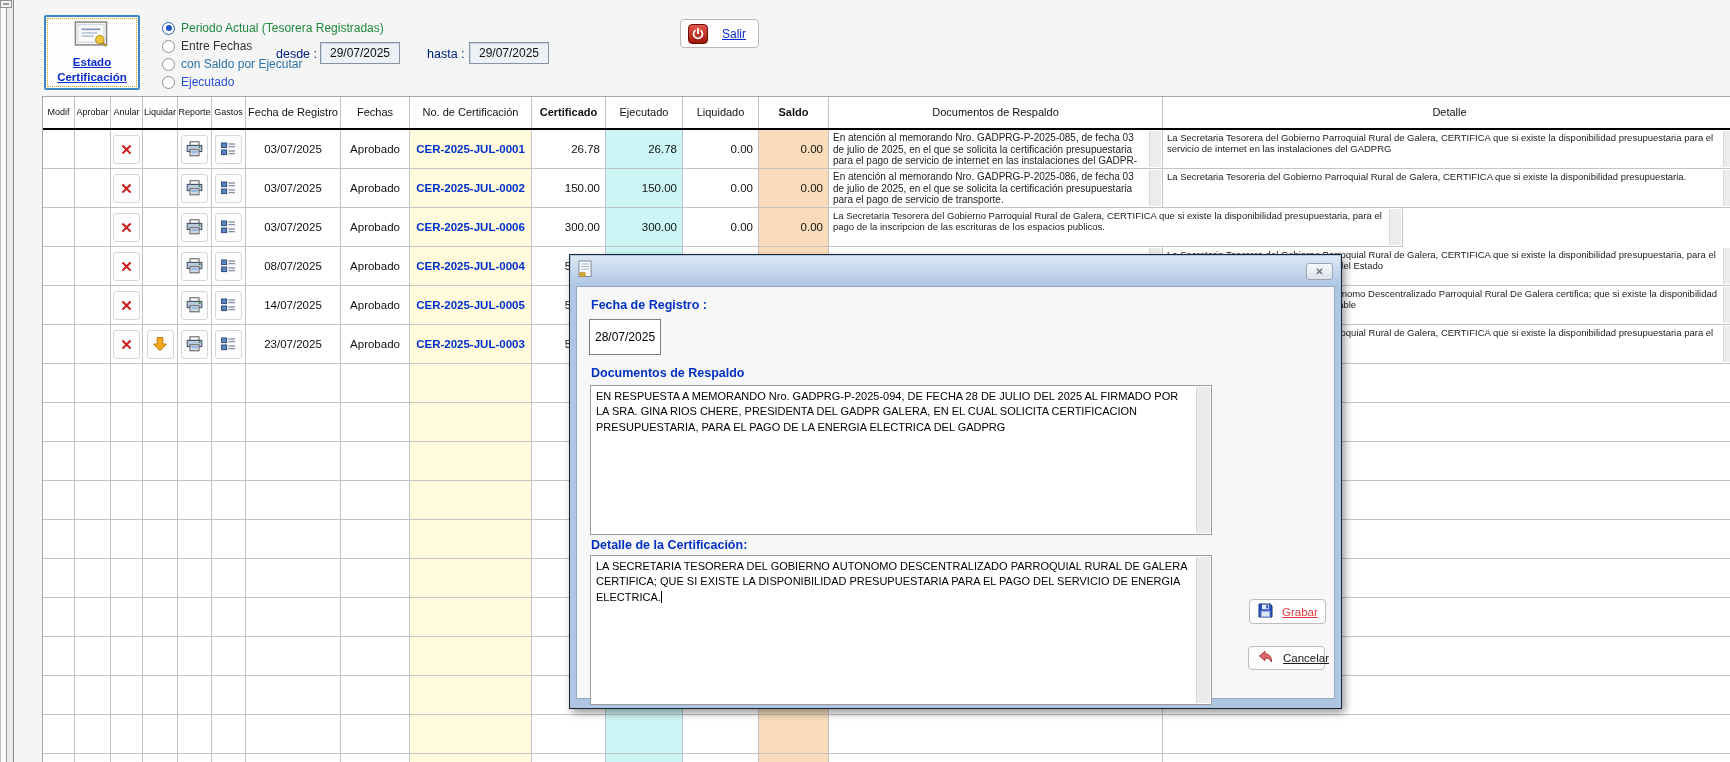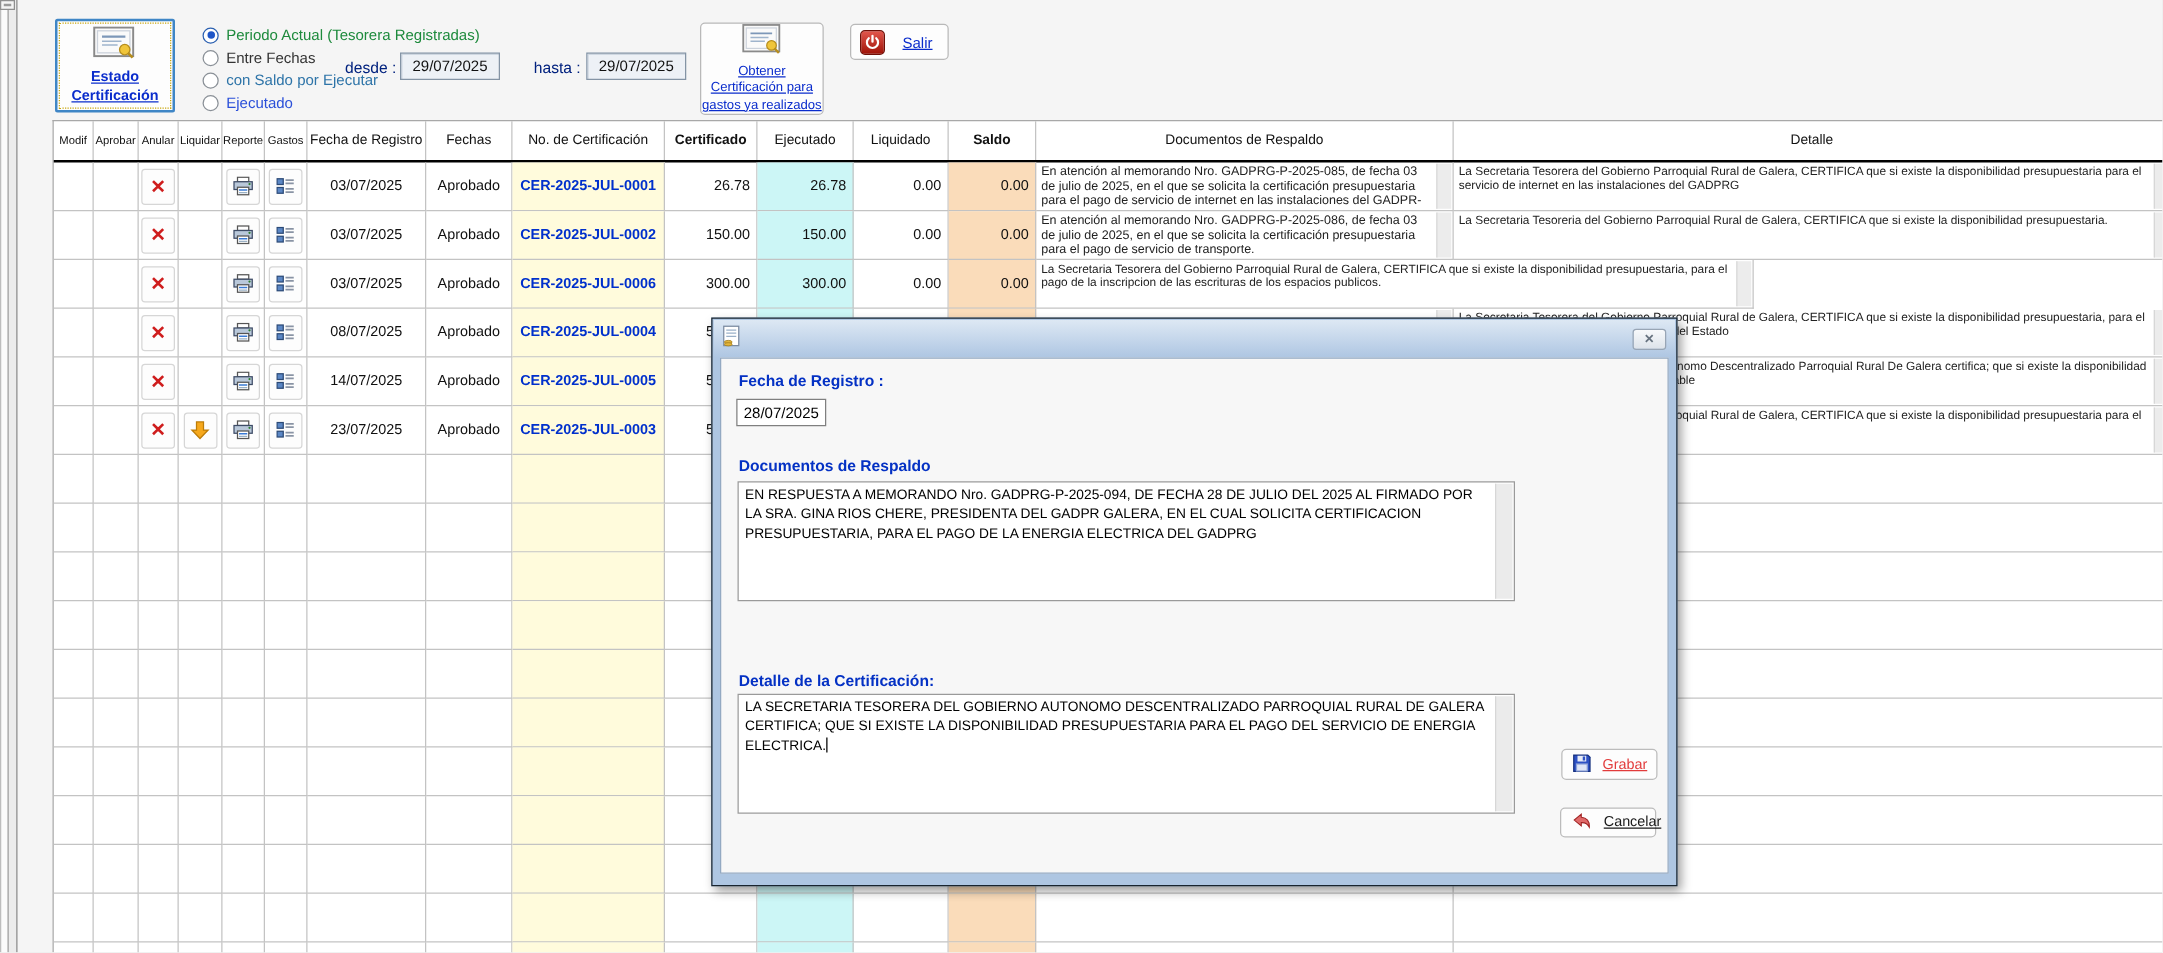--- a/index.html
+++ b/index.html
@@ -62,23 +62,23 @@
 
   
   .dialog { position:absolute; left:569px; top:254px; width:773px; height:455px; background:#aec6e2; border:1px solid #18242f;
             box-shadow:3px 4px 8px rgba(0,0,0,.4); }
   .dlg-titlebar { position:absolute; left:1px; top:1px; right:1px; height:30px; background:linear-gradient(#dde8f4,#aec6e2);
                   display:flex; align-items:center; padding:0 7px; }
   .dlg-close { margin-left:auto; width:27px; height:17px; background:linear-gradient(#f7f9fb,#dde3ea); border:1px solid #98a5b5; border-radius:3px;
                display:flex; align-items:center; justify-content:center; font-size:10px; font-weight:bold; color:#66727f; cursor:pointer; }
   .dlg-body { position:absolute; left:6px; top:31px; right:6px; bottom:9px; background:#f7f7f7; border:1px solid #93a9c2; }
   .dlg-label { position:absolute; color:#0431c4; font-weight:bold; font-size:12.5px; }
-  .dlg-date { position:absolute; left:12px; top:32px; width:72px; height:22px; background:#fff; border:1px solid #7f7f7f;
+  .dlg-date { position:absolute; left:12px; top:32px; width:72px; height:36px; background:#fff; border:1px solid #7f7f7f;
               font-size:12px; display:flex; align-items:center; padding-left:5px; }
-  .dlg-box { position:absolute; left:13px; width:622px; height:96px; background:#fff; border:1px solid #9a9a9a;
+  .dlg-box { position:absolute; left:13px; width:622px; height:150px; background:#fff; border:1px solid #9a9a9a;
              font-size:11px; line-height:1.4; padding:3px 20px 3px 5px; color:#000; overflow:hidden; }
   .dlg-box .cellscroll { width:14px; background:#ebebeb; }
   .caret { display:inline-block; width:1px; height:12px; background:#000; vertical-align:-2px; }
   .dlg-btn { position:absolute; width:77px; height:25px; background:#fdfdfd; border:1px solid #bcbcbc; border-radius:4px;
              display:flex; align-items:center; gap:9px; padding-left:8px; cursor:pointer; font-family:inherit; }
   .dlg-btn .blabel { font-size:11.5px; text-decoration:underline; }
   .dlg-btn.grabar .blabel { color:#e23c3c; }
   .dlg-btn.cancelar .blabel { color:#1a1a1a; }
 </style>
 </head>
@@ -122,34 +122,20 @@
           <span class="radio-dot"></span>
           <span class="radio-label" style="color: rgb(43, 80, 217);">Ejecutado</span>
         </div>
       </div>
 
     <span class="date-label" style="left:262px; top:47px;">desde :</span>
     <div class="date-input" style="left:306px; top:42px;">29/07/2025</div>
     <span class="date-label" style="left:413px; top:47px;">hasta :</span>
     <div class="date-input" style="left:455px; top:42px;">29/07/2025</div>
 
-    <button class="big-btn btn-obtener">
-      <span>
-        <svg width="34" height="25" viewBox="0 0 34 26">
-            <rect x="1" y="1" width="30" height="22" fill="#fafafa" stroke="#8a8a8a" stroke-width="1.5"></rect>
-            <rect x="3.5" y="3.5" width="25" height="17" fill="none" stroke="#ccd2db"></rect>
-            <line x1="7" y1="8" x2="25" y2="8" stroke="#7d97b8" stroke-width="1.6"></line>
-            <line x1="7" y1="11.5" x2="22" y2="11.5" stroke="#9fb4cc" stroke-width="1.2"></line>
-            <line x1="7" y1="14.5" x2="19" y2="14.5" stroke="#9fb4cc" stroke-width="1.2"></line>
-            <circle cx="24.5" cy="18" r="4" fill="#f0c53a" stroke="#b68d1d"></circle>
-            <path d="M27 20.6l3.6 3.6" stroke="#b68d1d" stroke-width="2"></path>
-          </svg>
-      </span>
-      <span class="blabel" style="color:#0a2ccc;">Obtener Certificación para gastos ya realizados</span>
-    </button>
 
     <button class="btn-salir">
       <span class="power-chip">
         <svg width="14" height="14" viewBox="0 0 16 16">
             <path d="M8 2v5.2" stroke="#fff" stroke-width="2.1" stroke-linecap="round"></path>
             <path d="M4.6 4.1a5.1 5.1 0 1 0 6.8 0" stroke="#fff" stroke-width="2" fill="none" stroke-linecap="round"></path>
           </svg>
       </span>
       <span class="blabel">Salir</span>
     </button>

